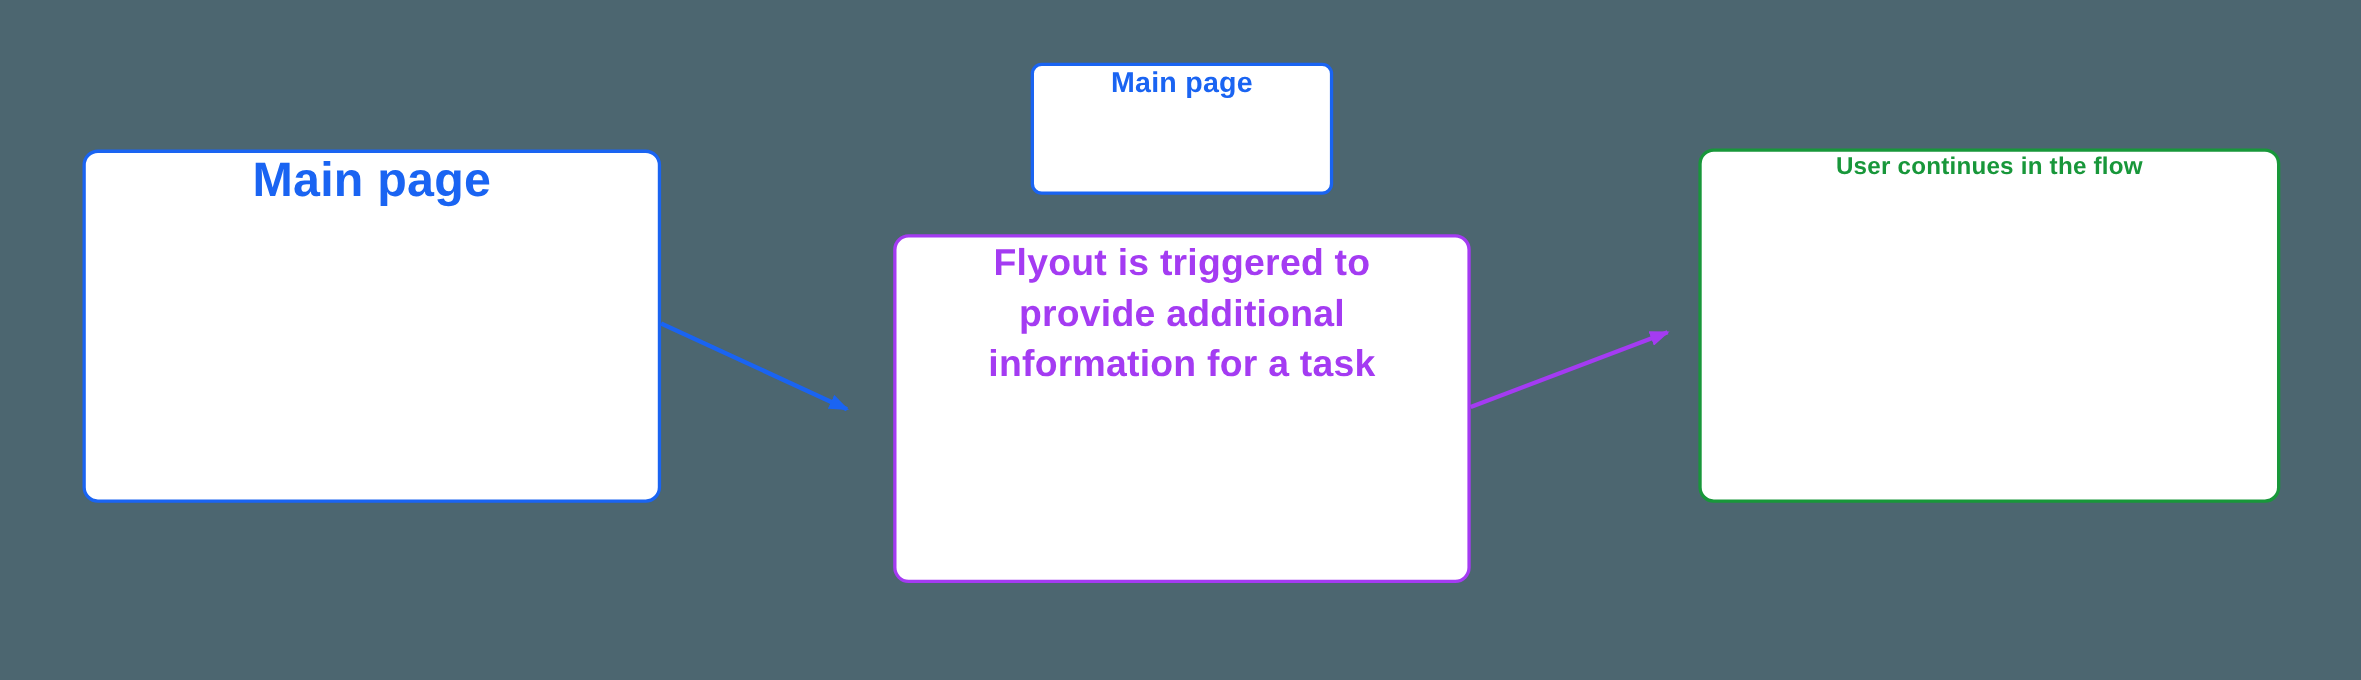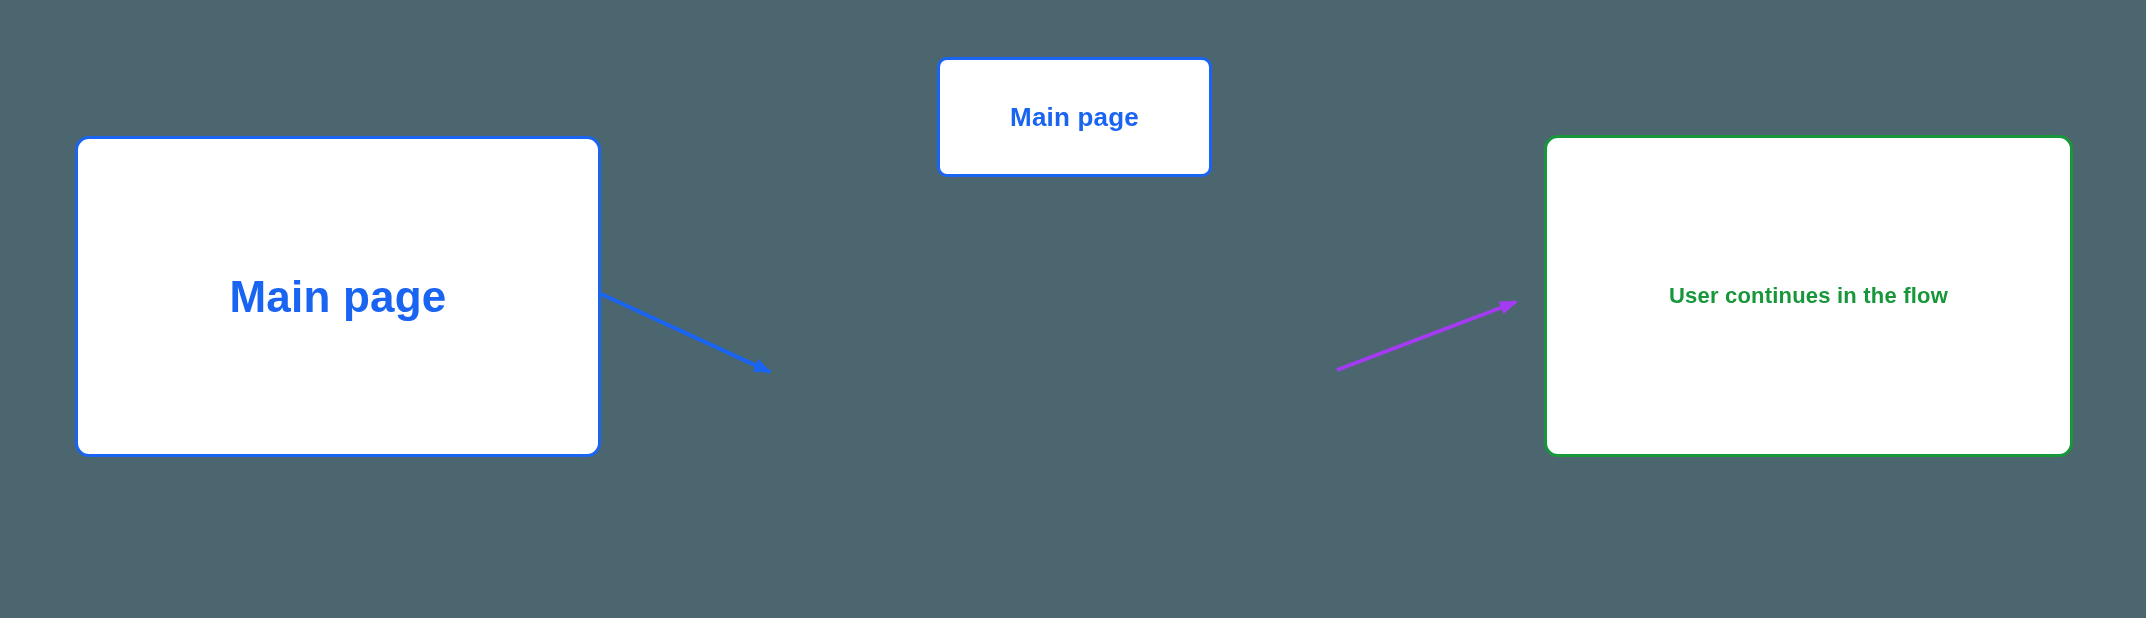--- a/index.html
+++ b/index.html
@@ -26,21 +26,21 @@
   .arrows {
     position: absolute;
     left: 0; top: 0;
     width: 2146px; height: 618px;
   }
   .node {
     position: absolute;
     background: var(--node-fill);
     border-radius: 14px;
     display: flex;
-    align-items: center;
+    align-items: flex-start;
     justify-content: center;
     text-align: center;
     font-weight: 700;
   }
   .node-label {
     white-space: pre-line;
     letter-spacing: 0.2px;
   }
   .c-blue   { border: 3px solid var(--blue);   color: var(--blue); }
   .c-purple { border: 3px solid var(--purple); color: var(--purple); }
@@ -88,18 +88,23 @@
   </svg>
 
   <div class="node node-main-large c-blue">
     <span class="node-label">Main page</span>
   </div>
 
   <div class="node node-main-small c-blue">
     <span class="node-label">Main page</span>
   </div>
 
+  <div class="node node-flyout c-purple">
+    <span class="node-label">Flyout is triggered to
+provide additional
+information for a task</span>
+  </div>
 
   <div class="node node-continue c-green">
     <span class="node-label">User continues in the flow</span>
   </div>
 
 </div>
 
 </body></html>

